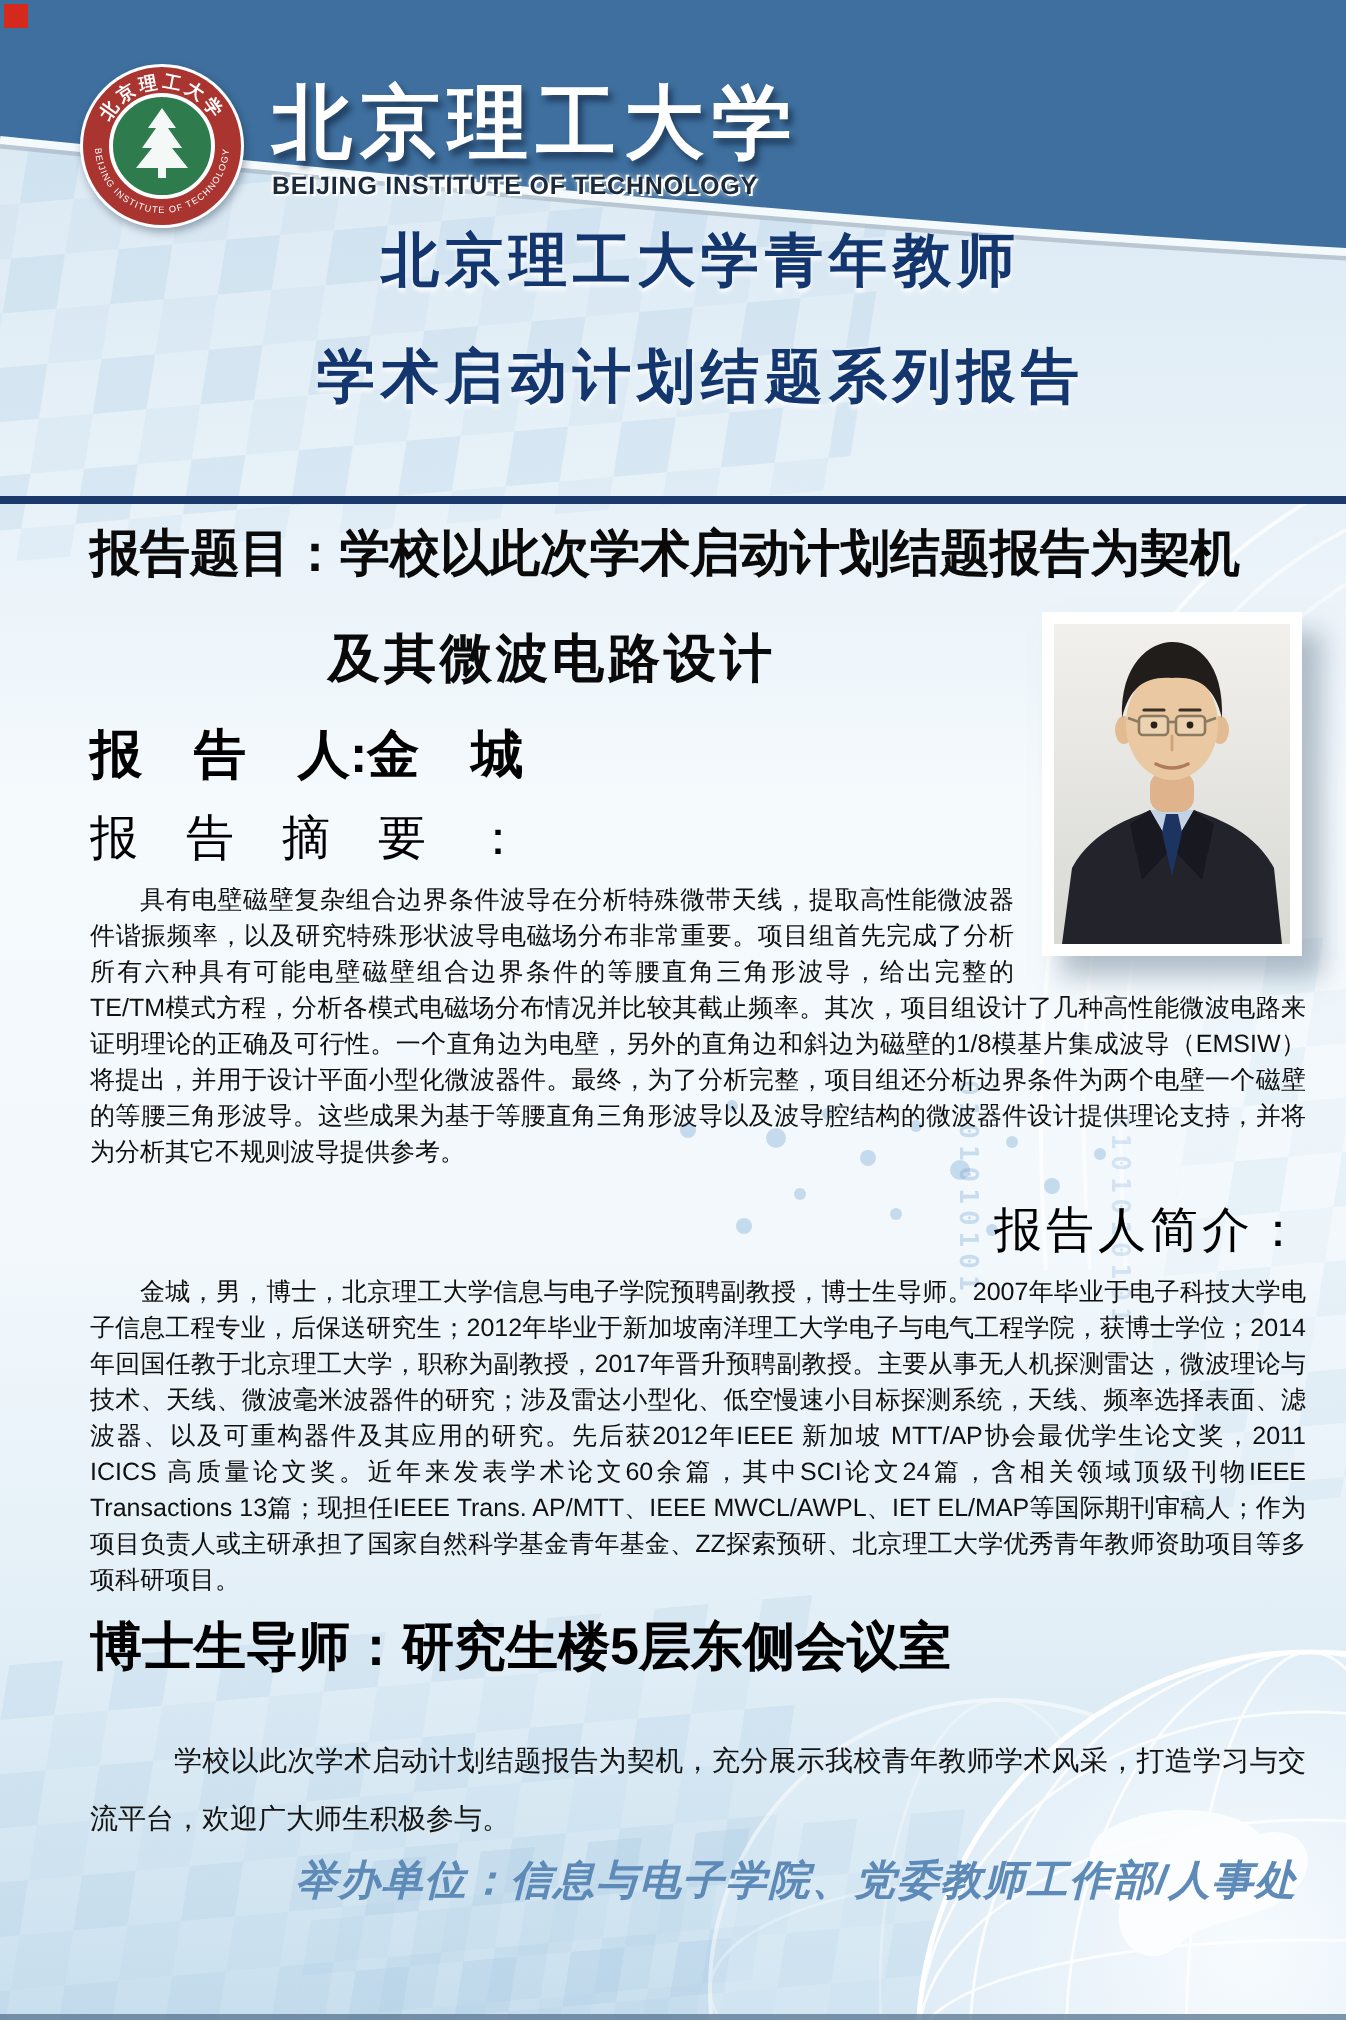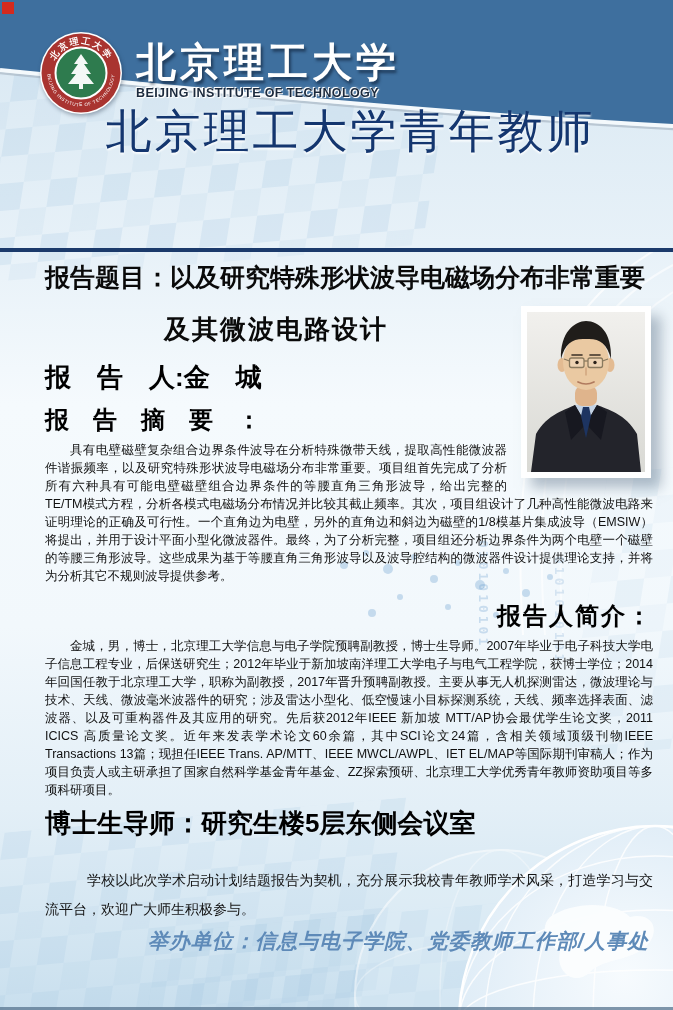--- a/index.html
+++ b/index.html
@@ -27,32 +27,32 @@
   .header{position:absolute;left:0;top:0;width:673px;height:248px;z-index:2;border-bottom:4px solid #1b3a6b;}
   .header-curve{position:absolute;left:0;top:0;}
   .brand{position:absolute;left:38px;top:30px;display:flex;align-items:flex-start;z-index:2;}
   .seal{width:86px;height:86px;filter:drop-shadow(1px 2px 2px rgba(10,25,50,.35));}
   .brand-text{margin-left:12px;padding-top:10px;}
   .brand-cn{font-size:40px;font-weight:900;color:#ffffff;letter-spacing:4px;line-height:44px;
     text-shadow:2px 3px 3px rgba(8,20,40,.55);}
   .brand-en{margin-top:2px;font-size:12.5px;font-weight:700;color:#1b2a3d;letter-spacing:.4px;
     text-shadow:0 0 3px #fff,1px 1px 0 #fff,-1px -1px 0 #fff;}
   .title{position:absolute;left:0;right:0;top:102px;text-align:center;z-index:2;}
-  .title div{font-size:46px;line-height:58px;font-weight:400;color:#14366f;letter-spacing:3px;
+  .title div{font-size:29px;line-height:58px;font-weight:700;color:#14366f;letter-spacing:3px;
     text-shadow:0 2px 2px rgba(255,255,255,.85);padding-left:28px;}
   
   .content{position:absolute;left:0;right:0;top:252px;bottom:0;z-index:2;padding:6px 20px 0 45px;color:#111;}
   .topic-row{font-size:25px;font-weight:700;line-height:38px;color:#0a0a0a;white-space:nowrap;}
   .photo{float:right;width:118px;height:160px;margin:10px 2px 10px 14px;border:6px solid #ffffff;
     background:#e8e8e4;box-shadow:10px 10px 12px rgba(110,130,150,.5);}
   .photo svg{display:block;width:100%;height:100%;}
   .topic-line2{font-size:26px;font-weight:700;text-align:center;line-height:44px;margin-top:11px;
     letter-spacing:2px;color:#0a0a0a;}
   .speaker-row{font-size:26px;font-weight:600;margin-top:8px;line-height:36px;color:#000;}
-  .section-label{font-size:24px;font-weight:700;margin-top:8px;line-height:34px;color:#000;}
+  .section-label{font-size:24px;font-weight:400;margin-top:8px;line-height:34px;color:#000;}
   .bio-label{margin-top:14px;letter-spacing:2px;text-align:right;}
   .body-text{margin:4px 0 0;font-size:12.5px;line-height:18px;text-align:justify;text-indent:2em;color:#101010;}
   .info-row{font-size:26px;font-weight:700;line-height:37px;color:#000;margin-top:6px;}
   .info-row.first{margin-top:14px;}
   .closing{margin:24px 0 0;font-size:14px;font-weight:400;line-height:29px;text-indent:3em;
     text-align:justify;color:#141414;}
   .organizer{margin-top:2px;font-size:20.5px;font-weight:600;line-height:30px;color:#5e8ab8;
     text-align:right;padding-right:4px;letter-spacing:1px;font-style:italic;}
 </style>
 </head>
@@ -151,27 +151,28 @@
         </text>
       </svg>
       <div class="brand-text">
         <div class="brand-cn">北京理工大学</div>
         <div class="brand-en">BEIJING INSTITUTE OF TECHNOLOGY</div>
       </div>
     </div>
 
     <div class="title">
       <div>北京理工大学青年教师</div>
+      <div>学术启动计划结题系列报告</div>
     </div>
   </header>
 
   <main class="content">
 
     <div class="topic-row">
-      <span>报告题目：</span><span>以及研究特殊形状波导电磁场分布非常重要</span>
+      <span>报告题目：</span><span>学校以此次学术启动计划结题报告为契机</span>
     </div>
 
     <figure class="photo">
       <svg viewBox="0 0 118 160" preserveAspectRatio="none">
         <defs>
           <linearGradient id="gBg" x1="0" y1="0" x2="0" y2="1">
             <stop offset="0%" stop-color="#f1f0ed"></stop>
               <stop offset="100%" stop-color="#d9d9d4"></stop>
           </linearGradient>
         </defs>

